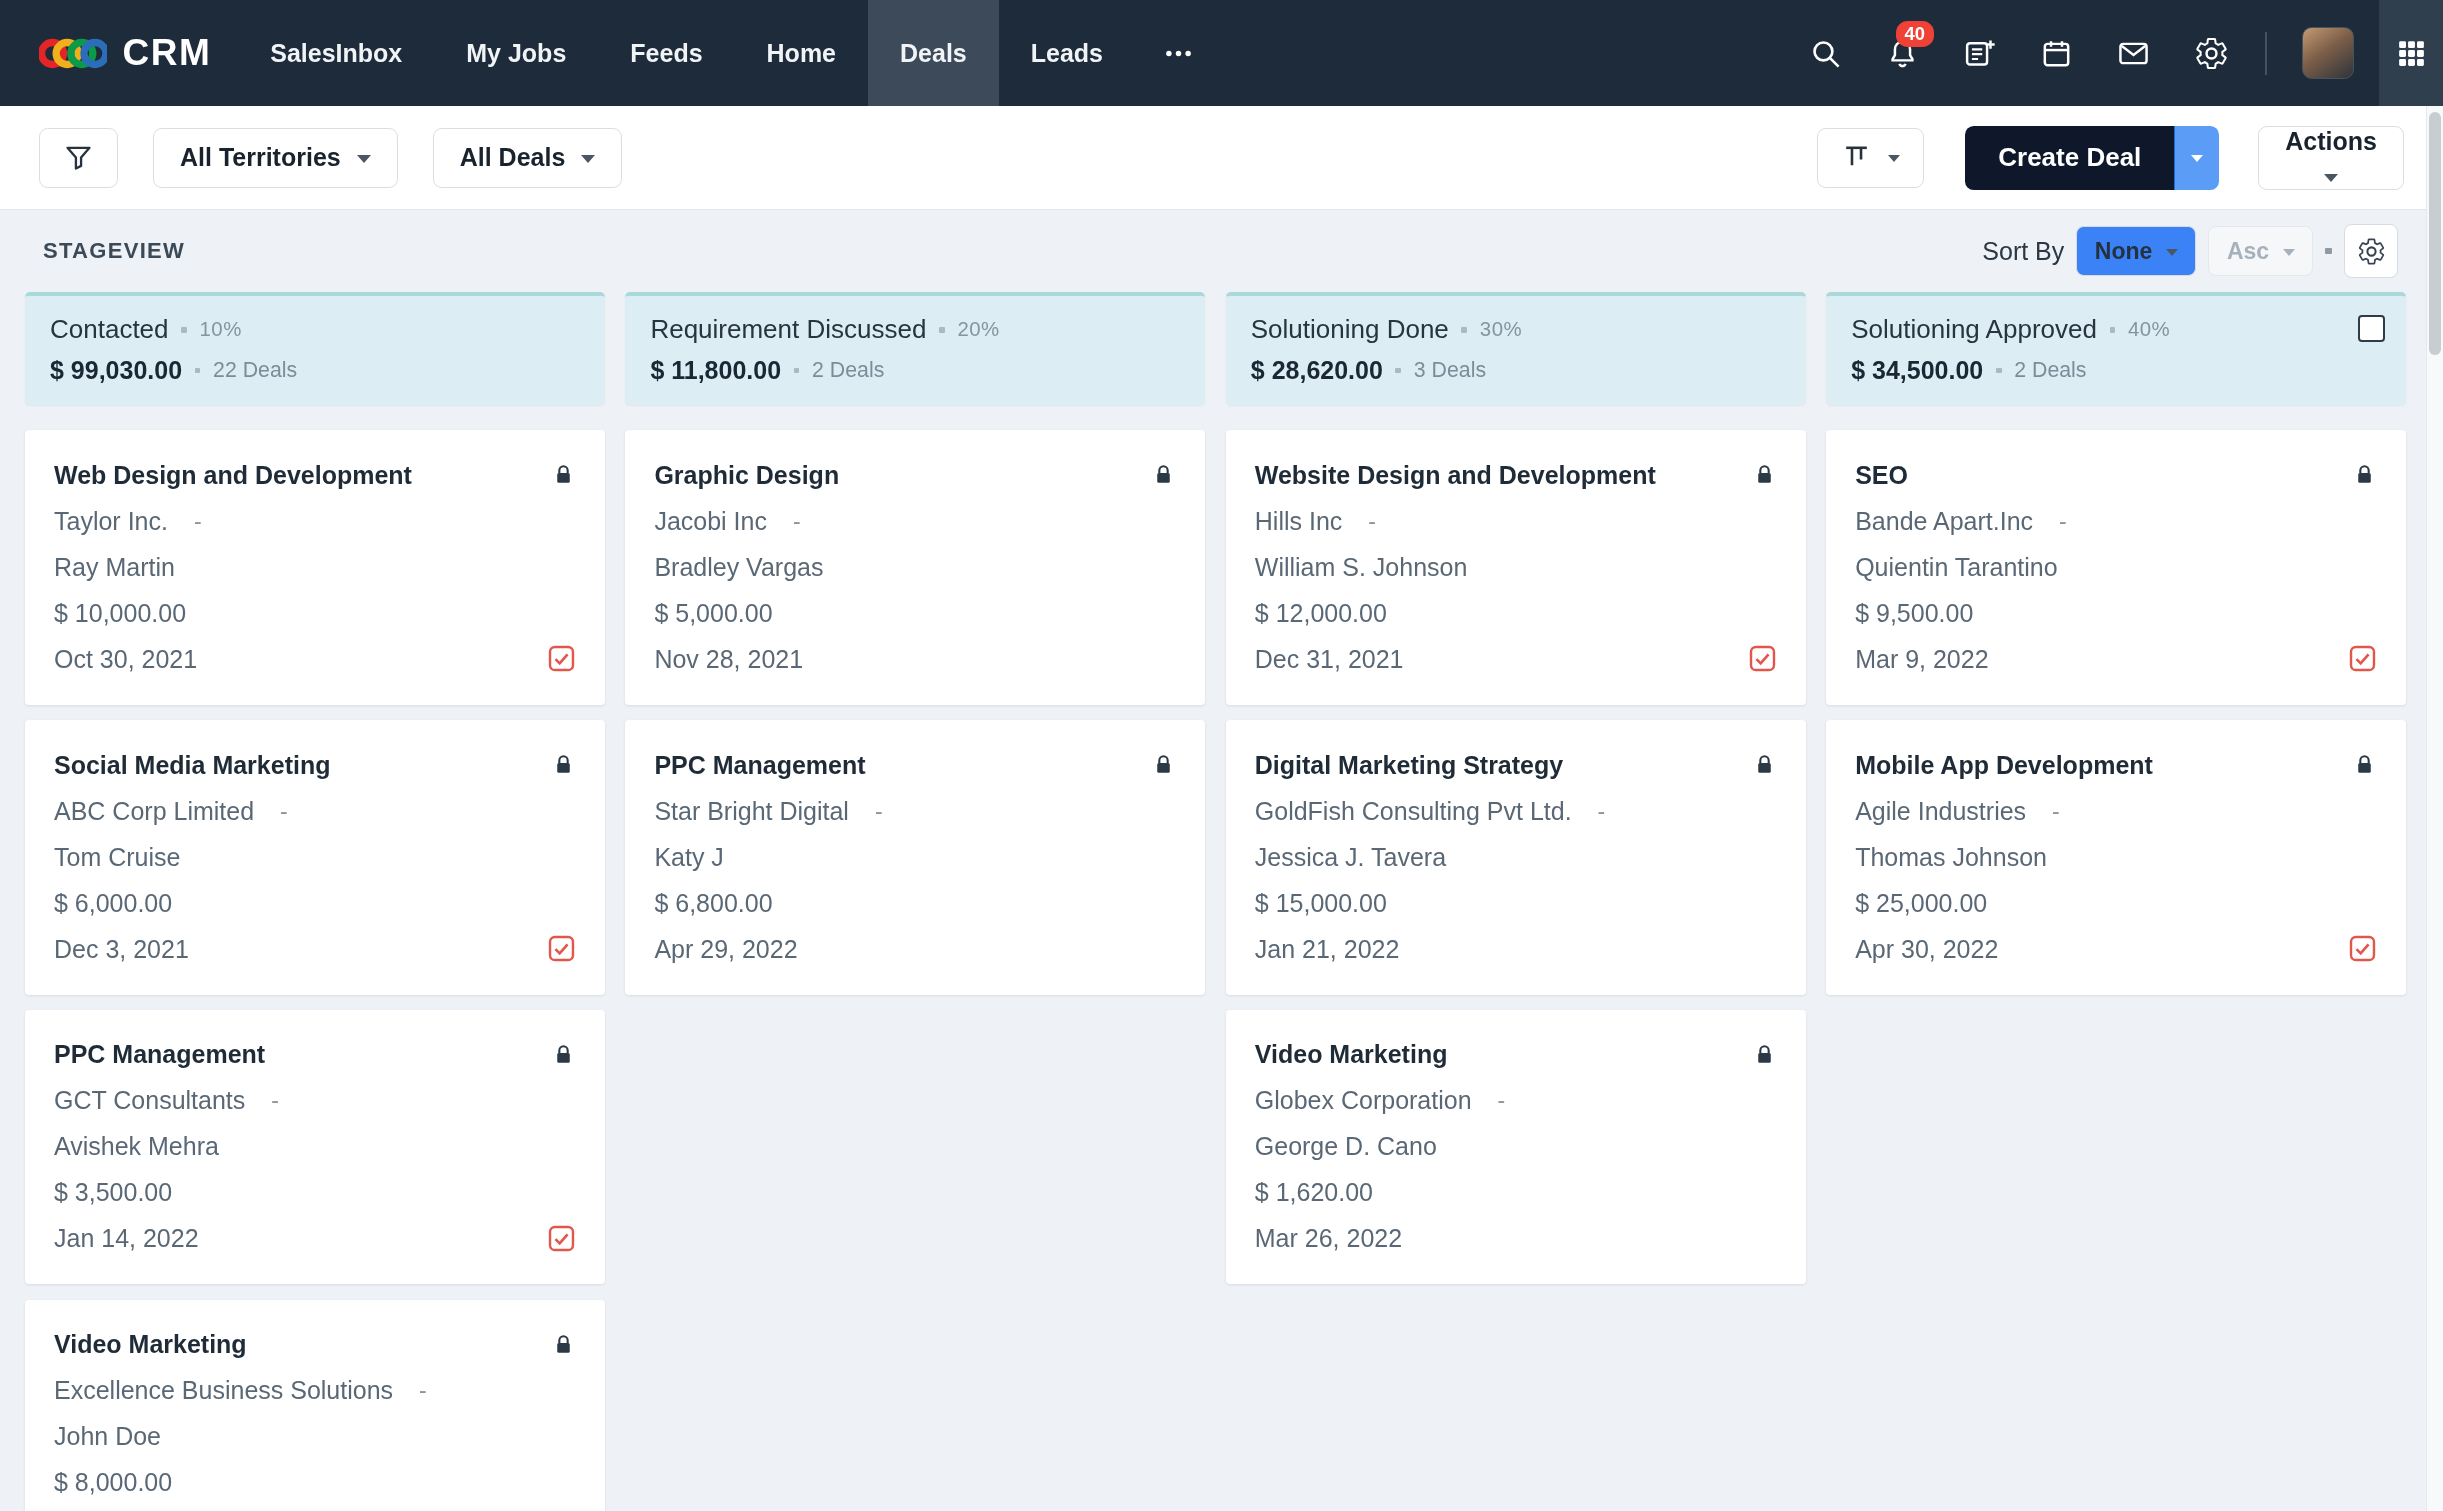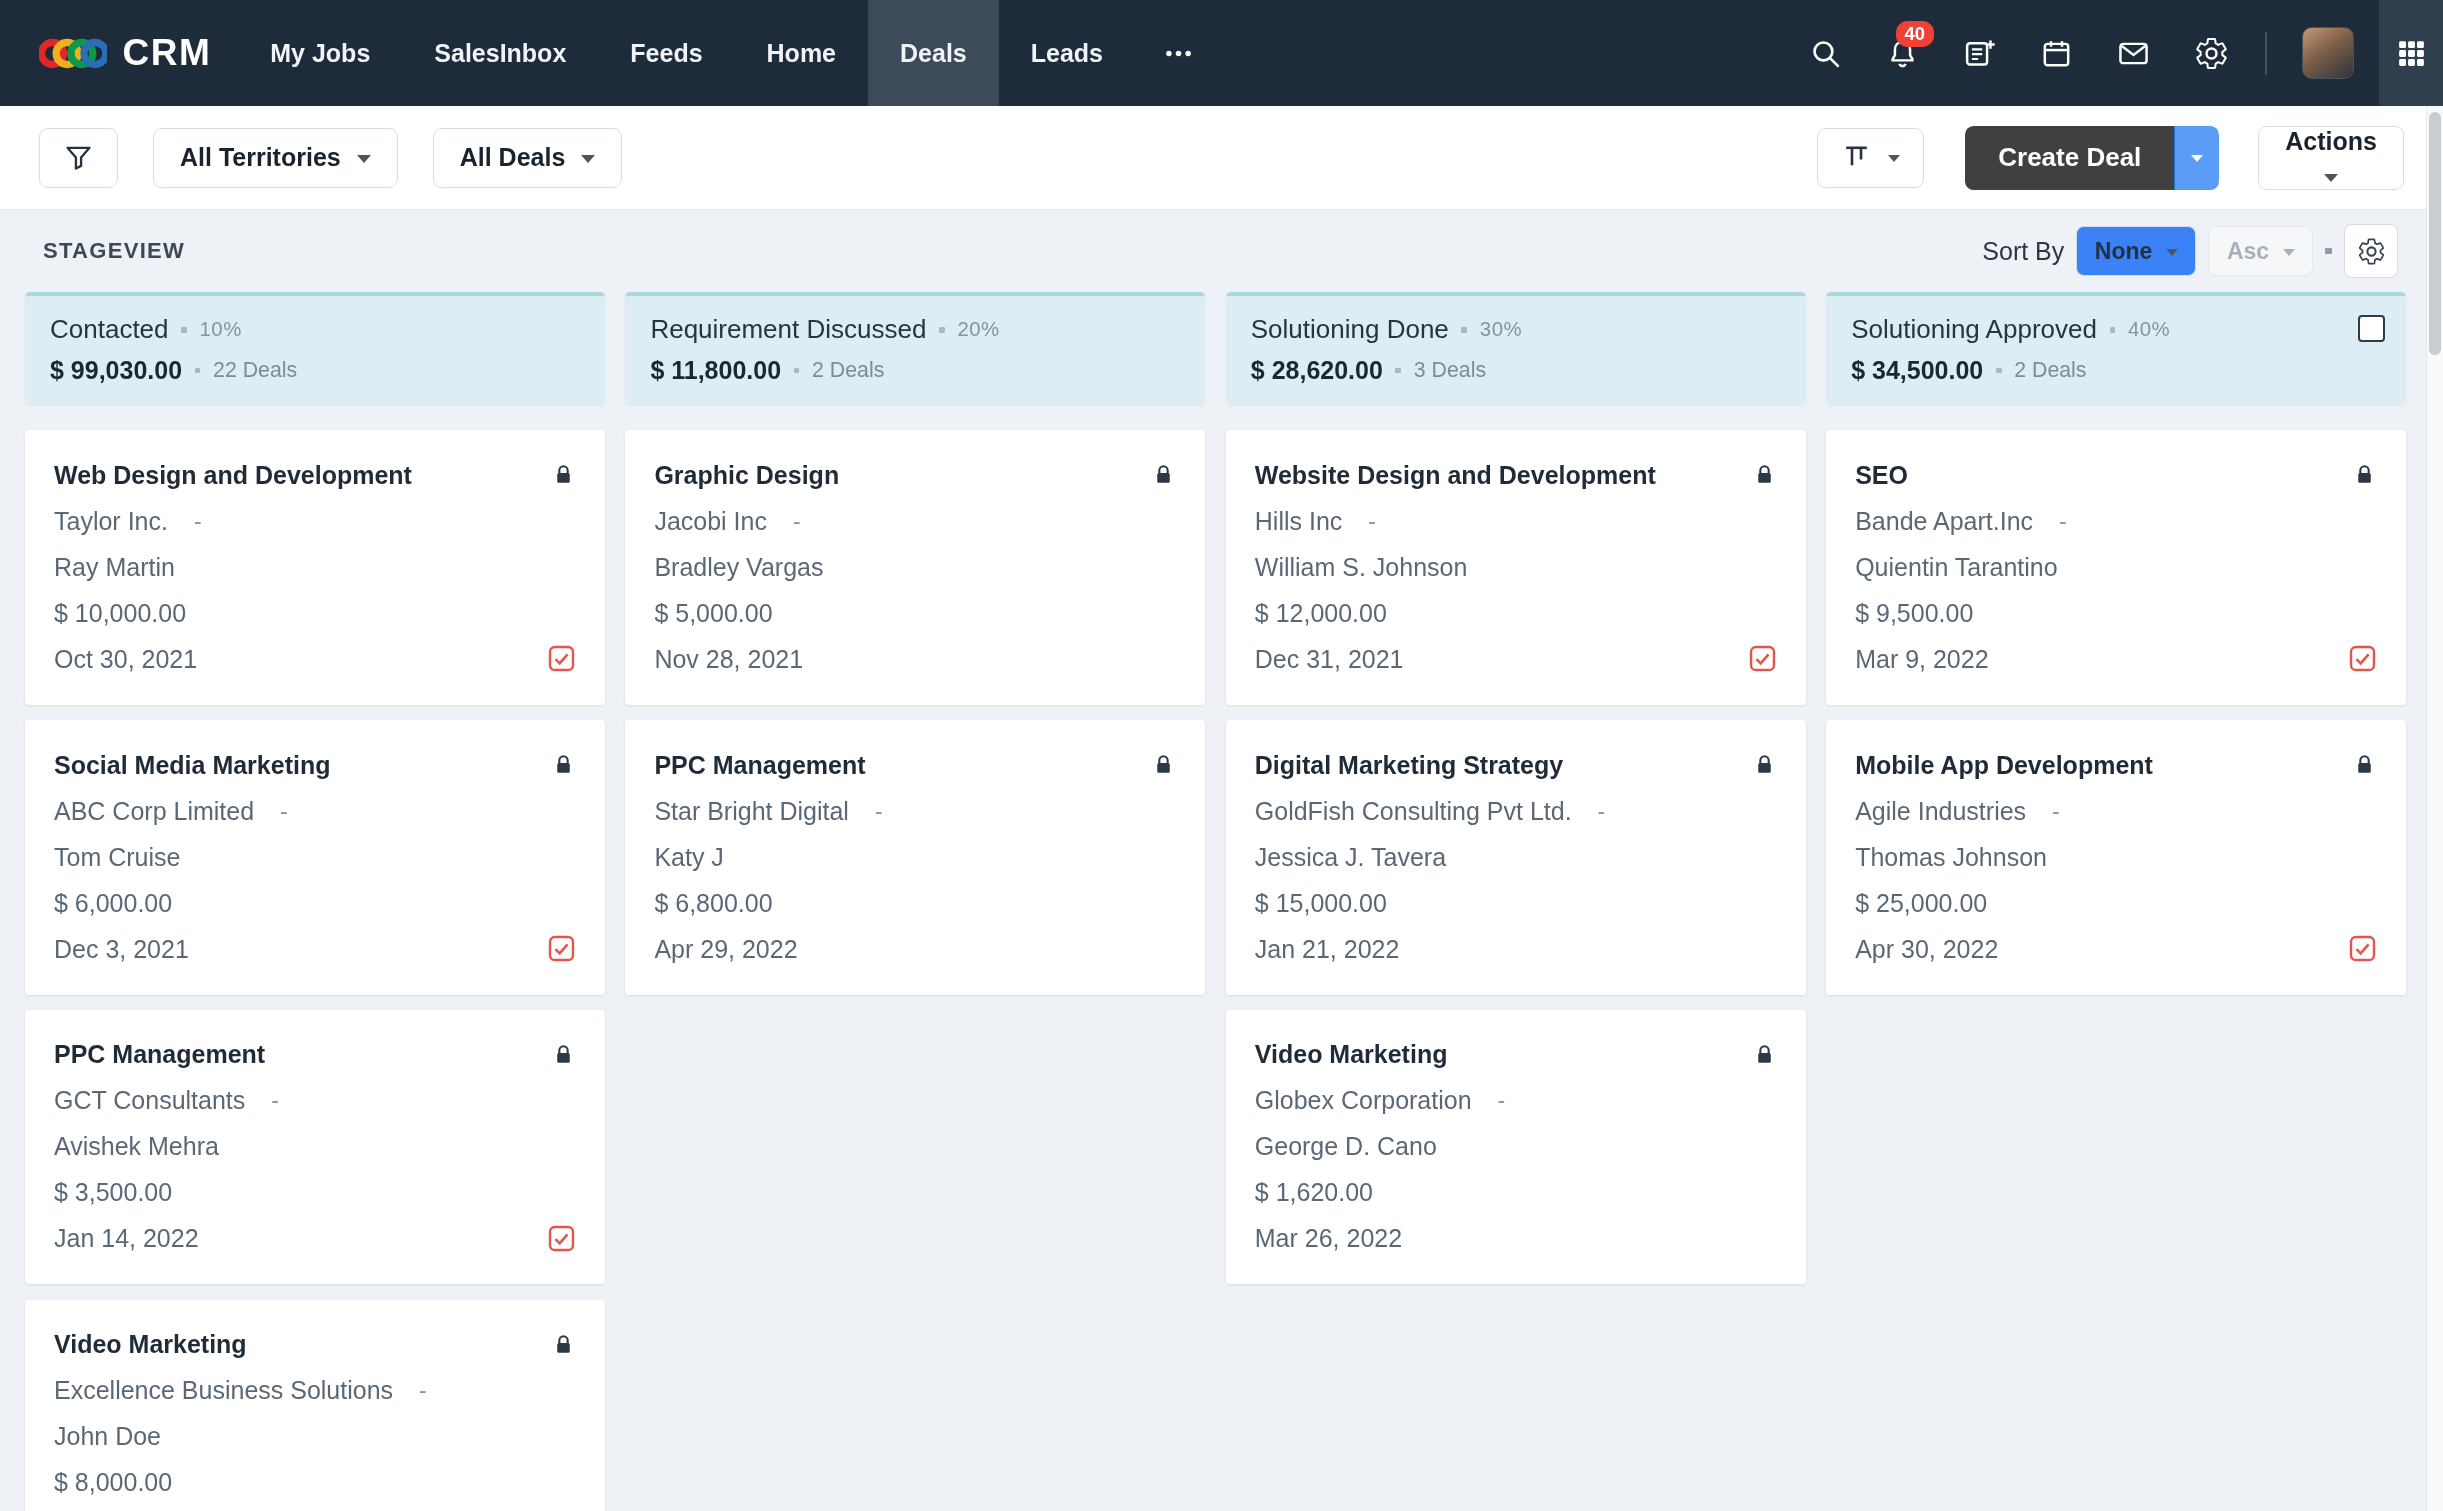--- a/index.html
+++ b/index.html
@@ -30,21 +30,21 @@
   
   .toolbar { height:104px; background:#fff; border-bottom:1px solid #e3e7eb; display:flex; align-items:center; padding:0 39px; }
   .btn { height:60px; border:1.9px solid #d8dee3; border-radius:8.7px; background:#fff; display:inline-flex; align-items:center; gap:16px; padding:0 26px; font-size:25px; font-weight:600; color:#18232e; cursor:pointer; }
   .icon-only { padding:0 23px; }
   .ml36 { margin-left:35px; }
   .caret { width:0; height:0; border-left:7.8px solid transparent; border-right:7.8px solid transparent; border-top:8.7px solid #4a5763; margin-top:2.9px; }
   .caret.white { border-top-color:#fff; }
   .caret.sm { border-left-width:6.8px; border-right-width:6.8px; border-top-width:7.8px; }
   .right-tools { margin-left:auto; display:flex; align-items:center; }
   .split { display:flex; height:64px; border-radius:8.7px; overflow:hidden; margin-left:41px; cursor:pointer; }
-  .split-main { background:#404040; color:#fff; font-size:26px; font-weight:600; padding:0 33px; display:flex; align-items:center; }
+  .split-main { background:#0f172a; color:#fff; font-size:26px; font-weight:600; padding:0 33px; display:flex; align-items:center; }
   .split-caret { width:45px; background:#5b9df6; display:flex; align-items:center; justify-content:center; border-left:1px solid #1b6fdb; }
   .actions-btn { height:64px; margin-left:39px;flex-direction:column; }
 
   
   .stage-row { height:82px; display:flex; align-items:center; padding:0 45px 0 43px; }
   .stage-title { font-size:22px; font-weight:700; letter-spacing:1.3px; color:#3c4956; }
   .sort-group { margin-left:auto; display:flex; align-items:center; gap:12px; }
   .sort-label { font-size:25px; color:#2b3844; }
   .mini-btn { height:50px; border:1.9px solid #d6dce1; background:#3b82f6; border-radius:7.8px; display:inline-flex; align-items:center; gap:13.6px; padding:0 17.5px; font-size:23px; color:#243140; font-weight:600; cursor:pointer; }
   .mini-btn.disabled { color:#a7b1bb; border-color:#e3e8ec; background:#f5f7f9; }
@@ -88,24 +88,24 @@
         <circle cx="19" cy="14" r="7.5" fill="none" stroke="#f0b01d" stroke-width="5"></circle>
         <circle cx="29" cy="14" r="7.5" fill="none" stroke="#0a9a4a" stroke-width="5"></circle>
         <circle cx="38" cy="14" r="7.5" fill="none" stroke="#2a6db8" stroke-width="5"></circle>
       </svg>
     </span>
     <span class="brand-text">CRM</span>
   </div>
 
   <nav class="nav-items">
       <div class="nav-item">
+    <span>SalesInbox</span>
+  </div>
+      <div class="nav-item">
     <span>My Jobs</span>
-  </div>
-      <div class="nav-item">
-    <span>SalesInbox</span>
   </div>
       <div class="nav-item">
     <span>Feeds</span>
   </div>
       <div class="nav-item">
     <span>Home</span>
   </div>
       <div class="nav-item active">
     <span>Deals</span>
   </div>

